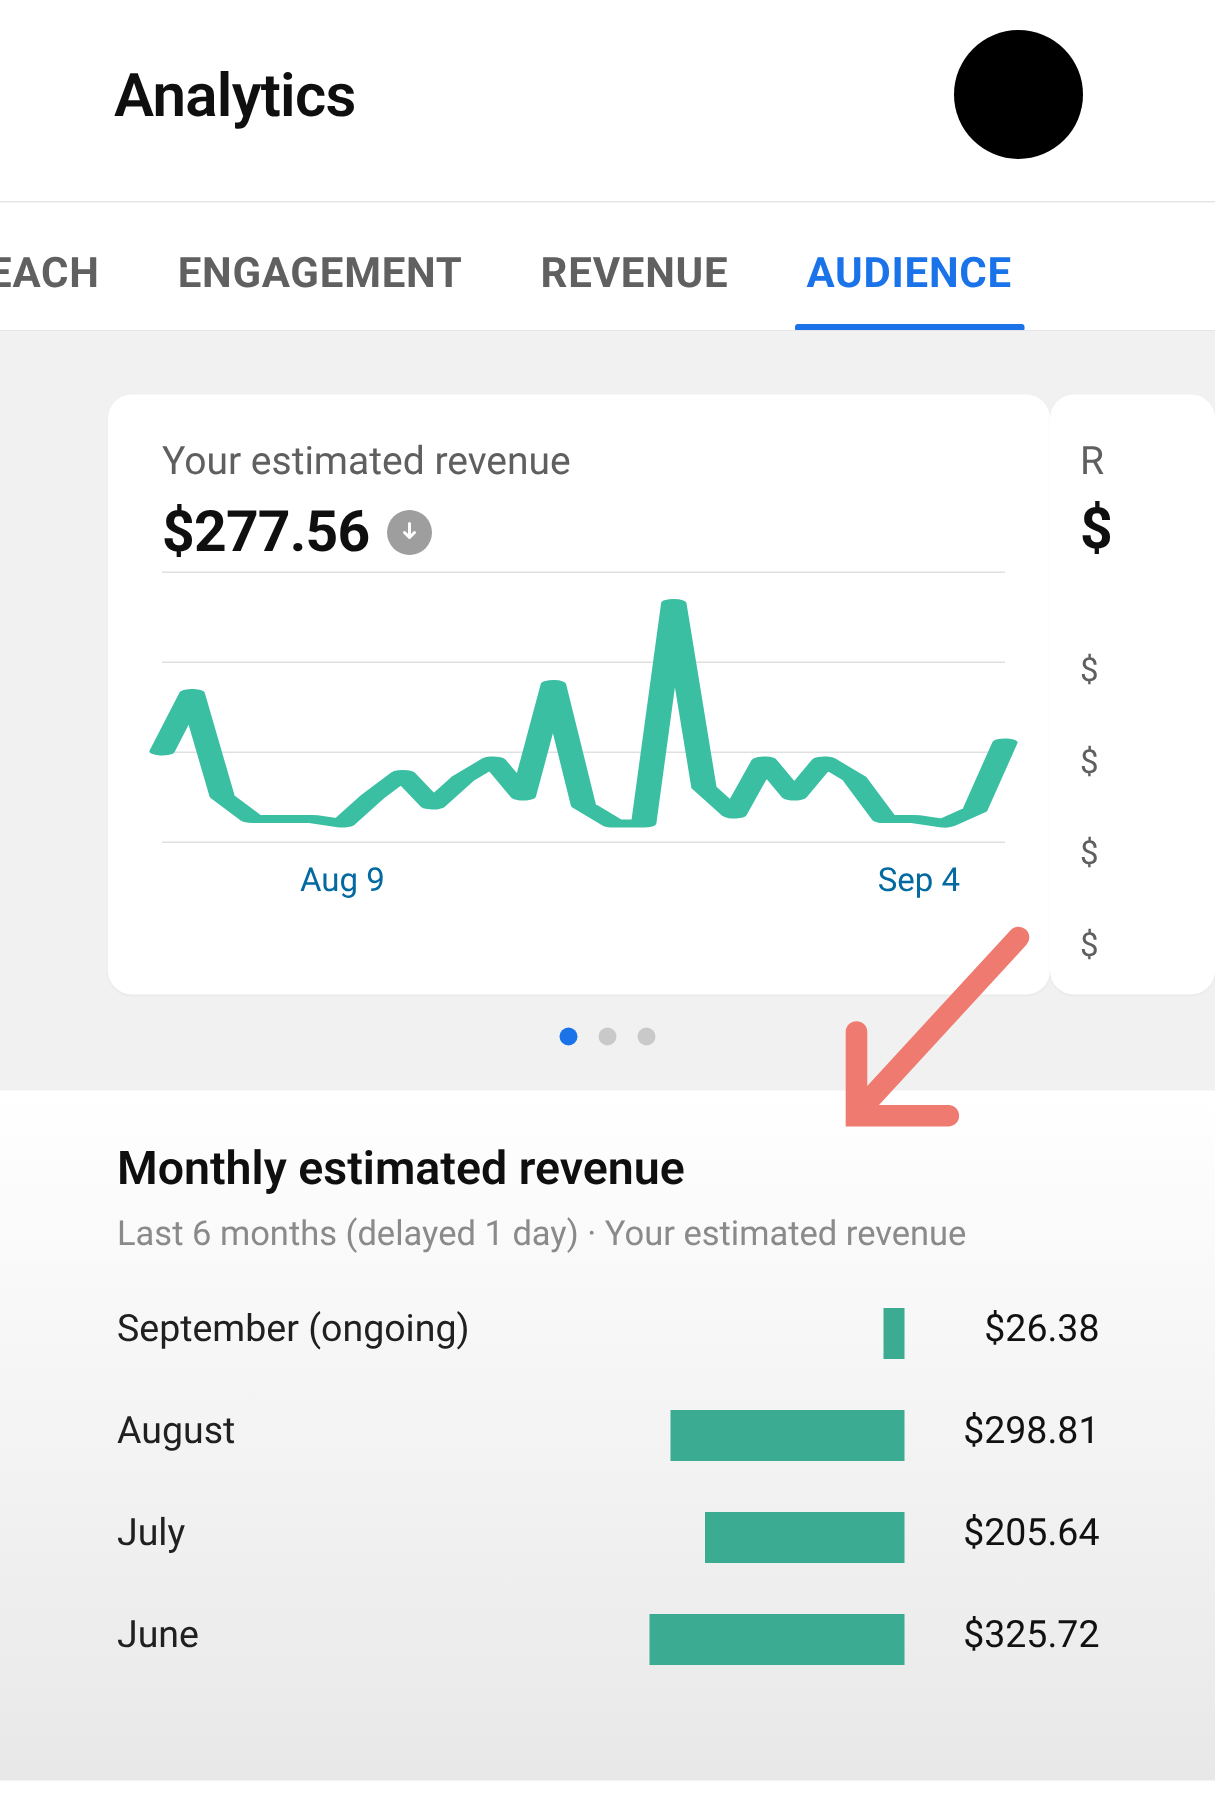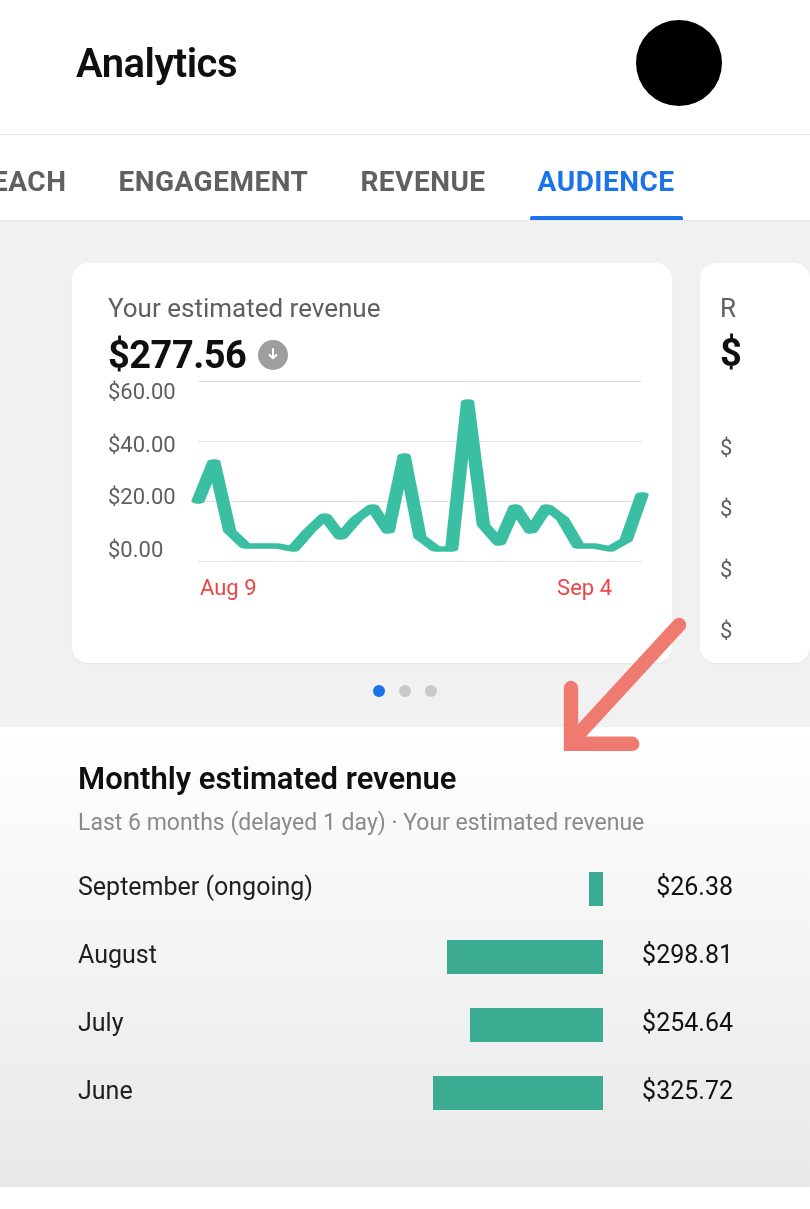--- a/index.html
+++ b/index.html
@@ -16,40 +16,40 @@
   .tabs { display:flex; gap:44px; padding: 24px 0 0 0; font-size:28px; font-weight:700; color:#606060; letter-spacing:0.5px; border-bottom:1px solid #e5e5e5; position:relative; }
   .tab { padding: 6px 4px 22px 4px; cursor:pointer; white-space:nowrap; }
   .tab.first { margin-left:-6px; }
   .tab.active { color:#1a73e8; position:relative; }
   .tab.active::after { content:""; position:absolute; left:-4px; right:-4px; bottom:-1px; height:5px; background:#1a73e8; border-radius:2px; }
   .tabs-wrap { padding-left: 10px; overflow:hidden; }
   .tabs-inner { display:flex; gap:44px; transform:translateX(-16px); }
 
   
   .panel { background:#f1f1f1; padding: 42px 0 30px 0; position:relative; }
-  .card-row { display:flex; gap:28px; padding-left:72px; }
+  .card-row { display:flex; padding-left:72px; }
   .card { background:#fff; border-radius:16px; padding:30px 30px 20px 36px; box-shadow:0 1px 2px rgba(0,0,0,0.04); }
   .card.main { width:634px; }
   .card.peek { width:110px; flex:0 0 110px; overflow:hidden; padding-left:20px; position:relative; }
 
   .card-title { font-size:26px; font-weight:400; color:#5f5f5f; margin-bottom:10px; }
   .big-amount-row { display:flex; align-items:center; gap:12px; margin-bottom:4px;}
   .big-amount { font-size:38px; font-weight:700; letter-spacing:-0.5px; }
   .delta-icon { width:30px; height:30px; border-radius:50%; background:#9e9e9e; display:flex; align-items:center; justify-content:center; }
   .delta-icon svg { width:16px; height:16px; fill:#fff; }
   .sub { font-size:22px; color:#a0a0a0; margin-bottom:26px; }
 
   .chart-wrap { display:flex; }
   .ylabels { display:flex; flex-direction:column; justify-content:space-between; height:180px; font-size:22px; color:#5f5f5f; padding-right:12px; text-align:left; width:90px; }
   .ylabels div { line-height:1; }
   .plot { position:relative; flex:1; height:180px; }
   .gridline { position:absolute; left:0; right:0; height:1px; background:#e0e0e0; }
   .plot svg { position:absolute; inset:0; width:100%; height:100%; overflow:visible; }
   .plot svg polyline { fill:none; stroke:#3bbfa3; stroke-width:3; stroke-linejoin:round; stroke-linecap:round; }
-  .xlabels { display:flex; justify-content:space-between; font-size:22px; color:#ef4444; margin-top:14px; padding-left:92px; padding-right:30px;}
+  .xlabels { display:flex; justify-content:space-between; font-size:22px; color:#0369a1; margin-top:14px; padding-left:92px; padding-right:30px;}
 
   .peek .big-amount { font-size:38px; }
   .peek-y { display:flex; flex-direction:column; gap:36px; margin-top:60px; font-size:22px; color:#5f5f5f;}
   .peek-title { font-size:26px; color:#5f5f5f; }
 
   
   .dots { display:flex; gap:14px; justify-content:center; margin-top:22px; }
   .dot { width:12px; height:12px; border-radius:50%; background:#c9c9c9; }
   .dot.active { background:#1a73e8; }
 
@@ -96,26 +96,20 @@
       <div class="big-amount-row">
         <div class="big-amount">$277.56</div>
         <div class="delta-icon">
           <svg viewBox="0 0 24 24">
               <path d="M12 3v14m0 0l-5-5m5 5l5-5" stroke="#fff" stroke-width="3" fill="none" stroke-linecap="round" stroke-linejoin="round"></path>
             </svg>
         </div>
       </div>
 
       <div class="chart-wrap">
-        <div class="ylabels" id="ylabels">
-            <div>$60.00</div>
-            <div>$40.00</div>
-            <div>$20.00</div>
-            <div>$0.00</div>
-          </div>
         <div class="plot">
           <div class="gridline" style="top:0"></div>
           <div class="gridline" style="top:33.33%"></div>
           <div class="gridline" style="top:66.66%"></div>
           <div class="gridline" style="top:100%"></div>
           <svg viewBox="0 0 100 100" preserveAspectRatio="none">
               <polyline id="sparkline" points="0.00,66.67 3.57,45.00 7.14,83.33 10.71,91.67 14.29,91.67 17.86,91.67 21.43,93.33 25.00,83.33 28.57,75.00 32.14,86.67 35.71,76.67 39.29,70.00 42.86,83.33 46.43,41.67 50.00,86.67 53.57,93.33 57.14,93.33 60.71,11.67 64.29,80.00 67.86,90.00 71.43,70.00 75.00,83.33 78.57,70.00 82.14,76.67 85.71,91.67 89.29,91.67 92.86,93.33 96.43,88.33 100.00,63.33"></polyline>
             </svg>
         </div>
       </div>
@@ -167,21 +161,21 @@
         <div class="mbar-wrap">
           <div class="mbar" style="width: 155.955px;"></div>
         </div>
         <div class="mval">$298.81</div>
       </div>
       <div class="mrow">
         <div class="mlabel">July</div>
         <div class="mbar-wrap">
           <div class="mbar" style="width: 132.902px;"></div>
         </div>
-        <div class="mval">$254.64</div>
+        <div class="mval">$205.64</div>
       </div>
       <div class="mrow">
         <div class="mlabel">June</div>
         <div class="mbar-wrap">
           <div class="mbar" style="width: 170px;"></div>
         </div>
         <div class="mval">$325.72</div>
       </div>
     </div>
 </div>

